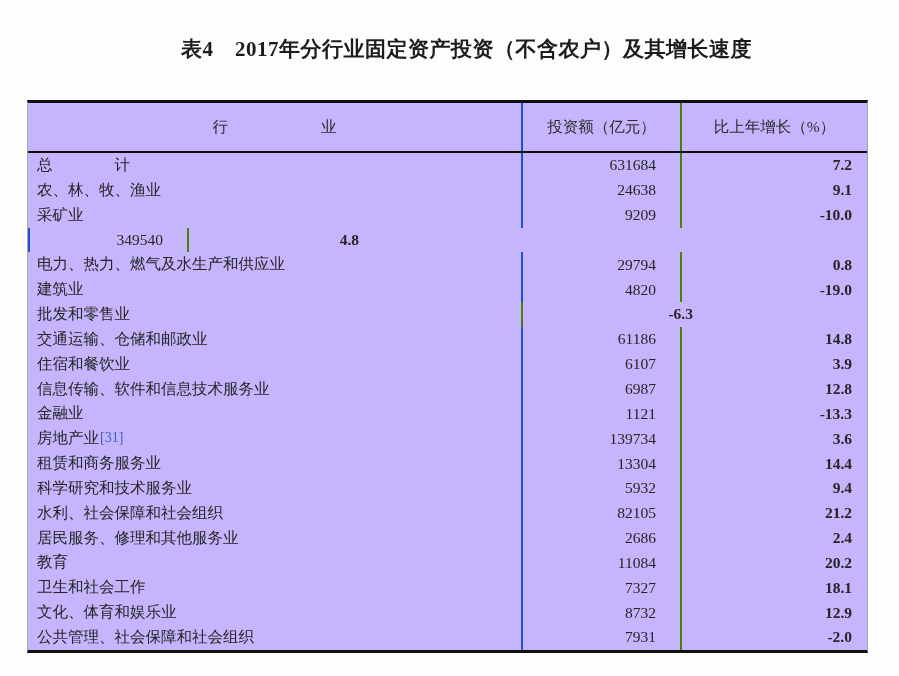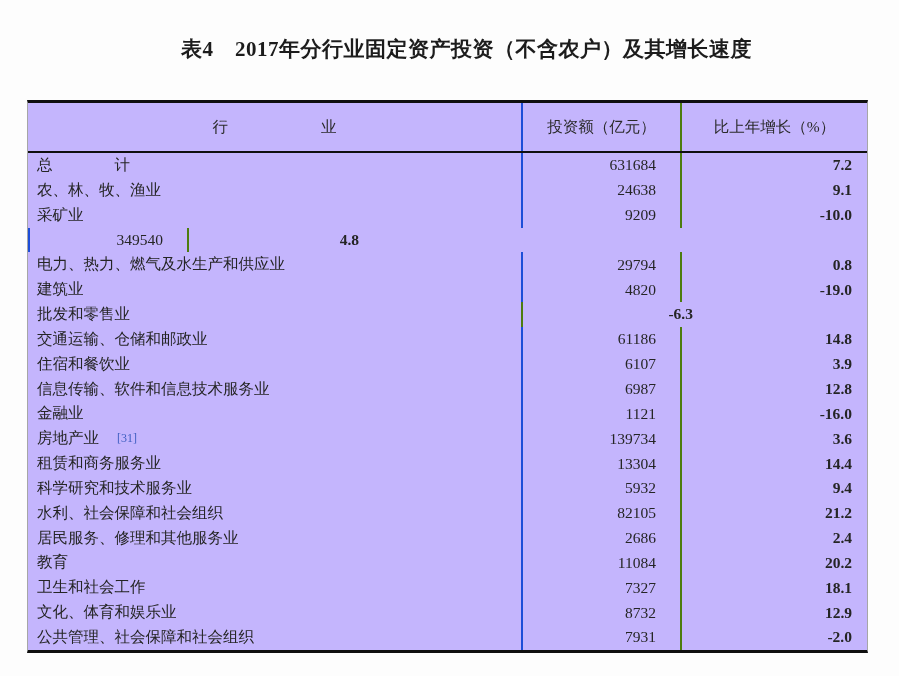--- a/index.html
+++ b/index.html
@@ -41,22 +41,22 @@
   .cell {
     box-sizing: border-box; display: flex; align-items: center;
     font-size: 15.5px; color: #252525; white-space: pre;
   }
   .cell.ci { justify-content: flex-start; padding-left: 9px; }
   .cell.cv, .cell.cg { justify-content: flex-end; }
   .cell.cv { padding-right: 24px; }
   .cell.cg { padding-right: 15px; font-weight: bold; }
 
   .fnote {
-    font-size: 12px; color: #3e5ec1; line-height: 1;
-    position: relative; top: -1px; margin-left: 18px;
+    font-size: 14px; color: #3e5ec1; line-height: 1;
+    position: relative; top: -1px; margin-left: 1px;
     text-decoration: none; cursor: pointer;
   }
 </style>
 </head>
 <body>
 
 <div class="page">
   <div class="title">表4　2017年分行业固定资产投资（不含农户）及其增长速度</div>
 
   <div class="datatable">
@@ -110,21 +110,21 @@
     <div class="cell cg">3.9</div>
   </div>
         <div class="row">
     <div class="cell ci"><span>信息传输、软件和信息技术服务业</span></div>
     <div class="cell cv">6987</div>
     <div class="cell cg">12.8</div>
   </div>
         <div class="row">
     <div class="cell ci"><span>金融业</span></div>
     <div class="cell cv">1121</div>
-    <div class="cell cg">-16.0</div>
+    <div class="cell cg">-13.3</div>
   </div>
         <div class="row">
     <div class="cell ci"><span>房地产业</span><sup class="fnote">[31]</sup></div>
     <div class="cell cv">139734</div>
     <div class="cell cg">3.6</div>
   </div>
         <div class="row">
     <div class="cell ci"><span>租赁和商务服务业</span></div>
     <div class="cell cv">13304</div>
     <div class="cell cg">14.4</div>

